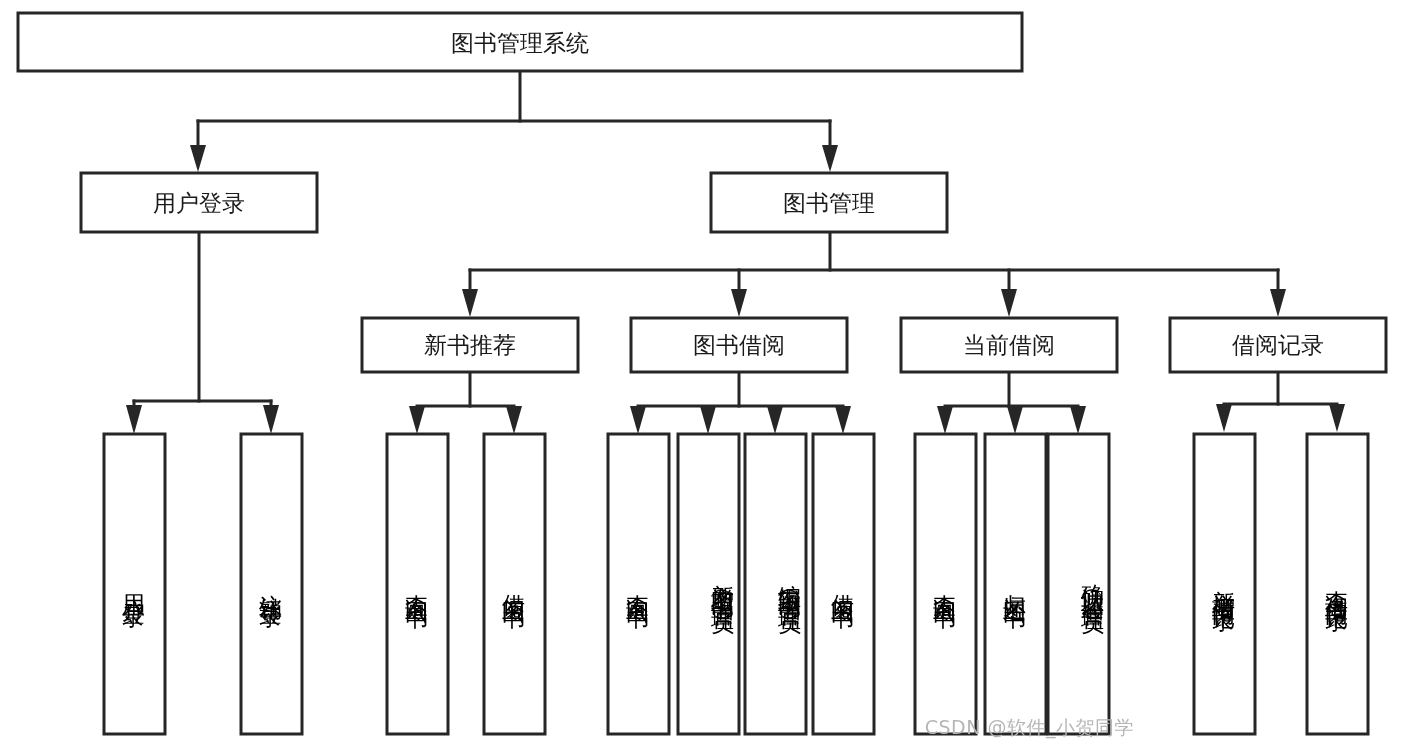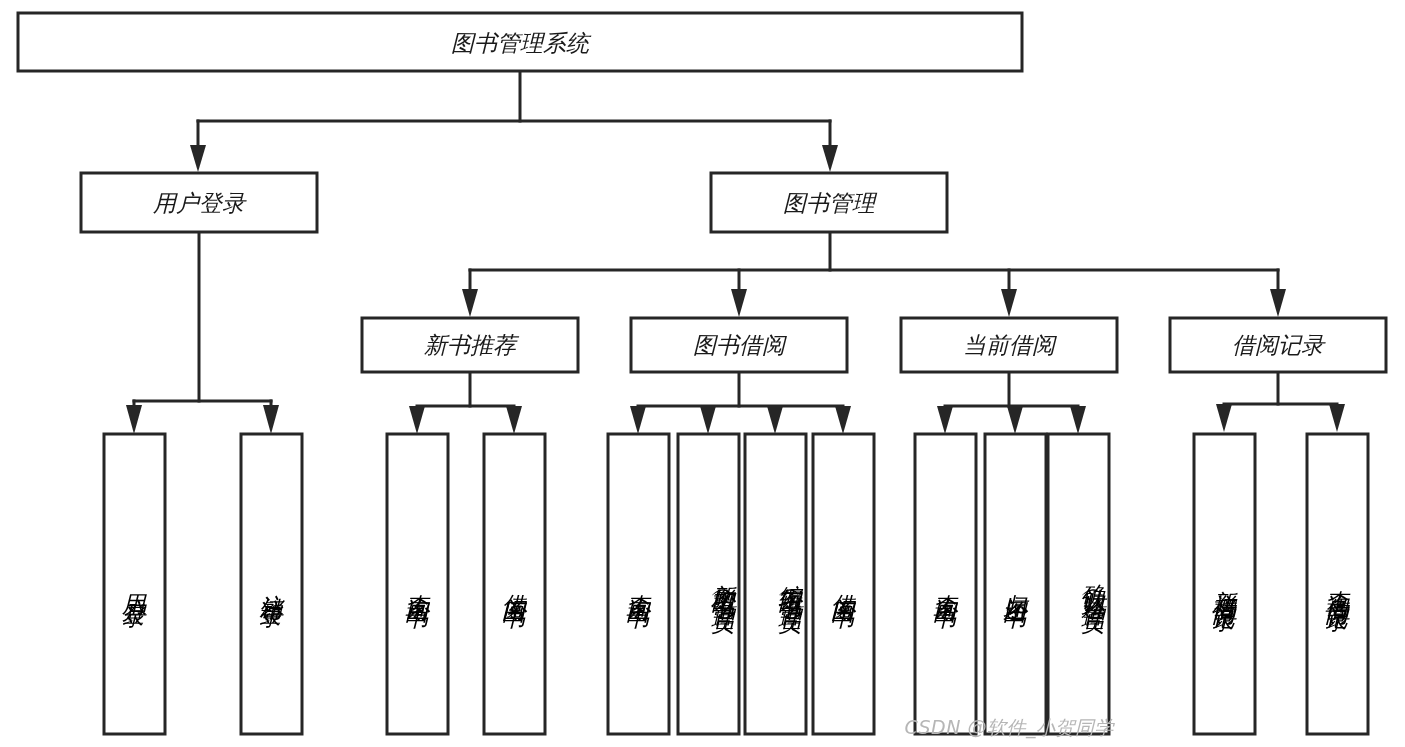--- a/index.html
+++ b/index.html
@@ -11,21 +11,20 @@
     width: 1405px;
     height: 747px;
     font-family: "DejaVu Sans", "Liberation Sans", sans-serif;
     overflow: hidden;
     position: relative;
   }
   #diagram-root {
     position: relative;
     width: 1141px;
     height: 747px;
-    font-style: italic;
   }
   svg.flow {
     position: absolute;
     top: 0;
     left: 0;
     width: 1405px;
     height: 747px;
   }
   .node-rect {
     fill: #ffffff;
@@ -52,21 +51,21 @@
   .node-label-v {
     font-family: "DejaVu Sans", "Liberation Sans", sans-serif;
     font-size: 23px;
     fill: #1a1a1a;
     writing-mode: vertical-rl;
     text-orientation: upright;
     letter-spacing: 4px;
   }
   .watermark {
     position: absolute;
-    right: 27px;
+    right: 7px;
     bottom: 6px;
     font-family: "DejaVu Sans", "Liberation Sans", sans-serif;
     font-size: 19px;
     color: #b6b6b6;
     white-space: nowrap;
     pointer-events: none;
     letter-spacing: 0.5px;
   }
 </style>
 </head>

